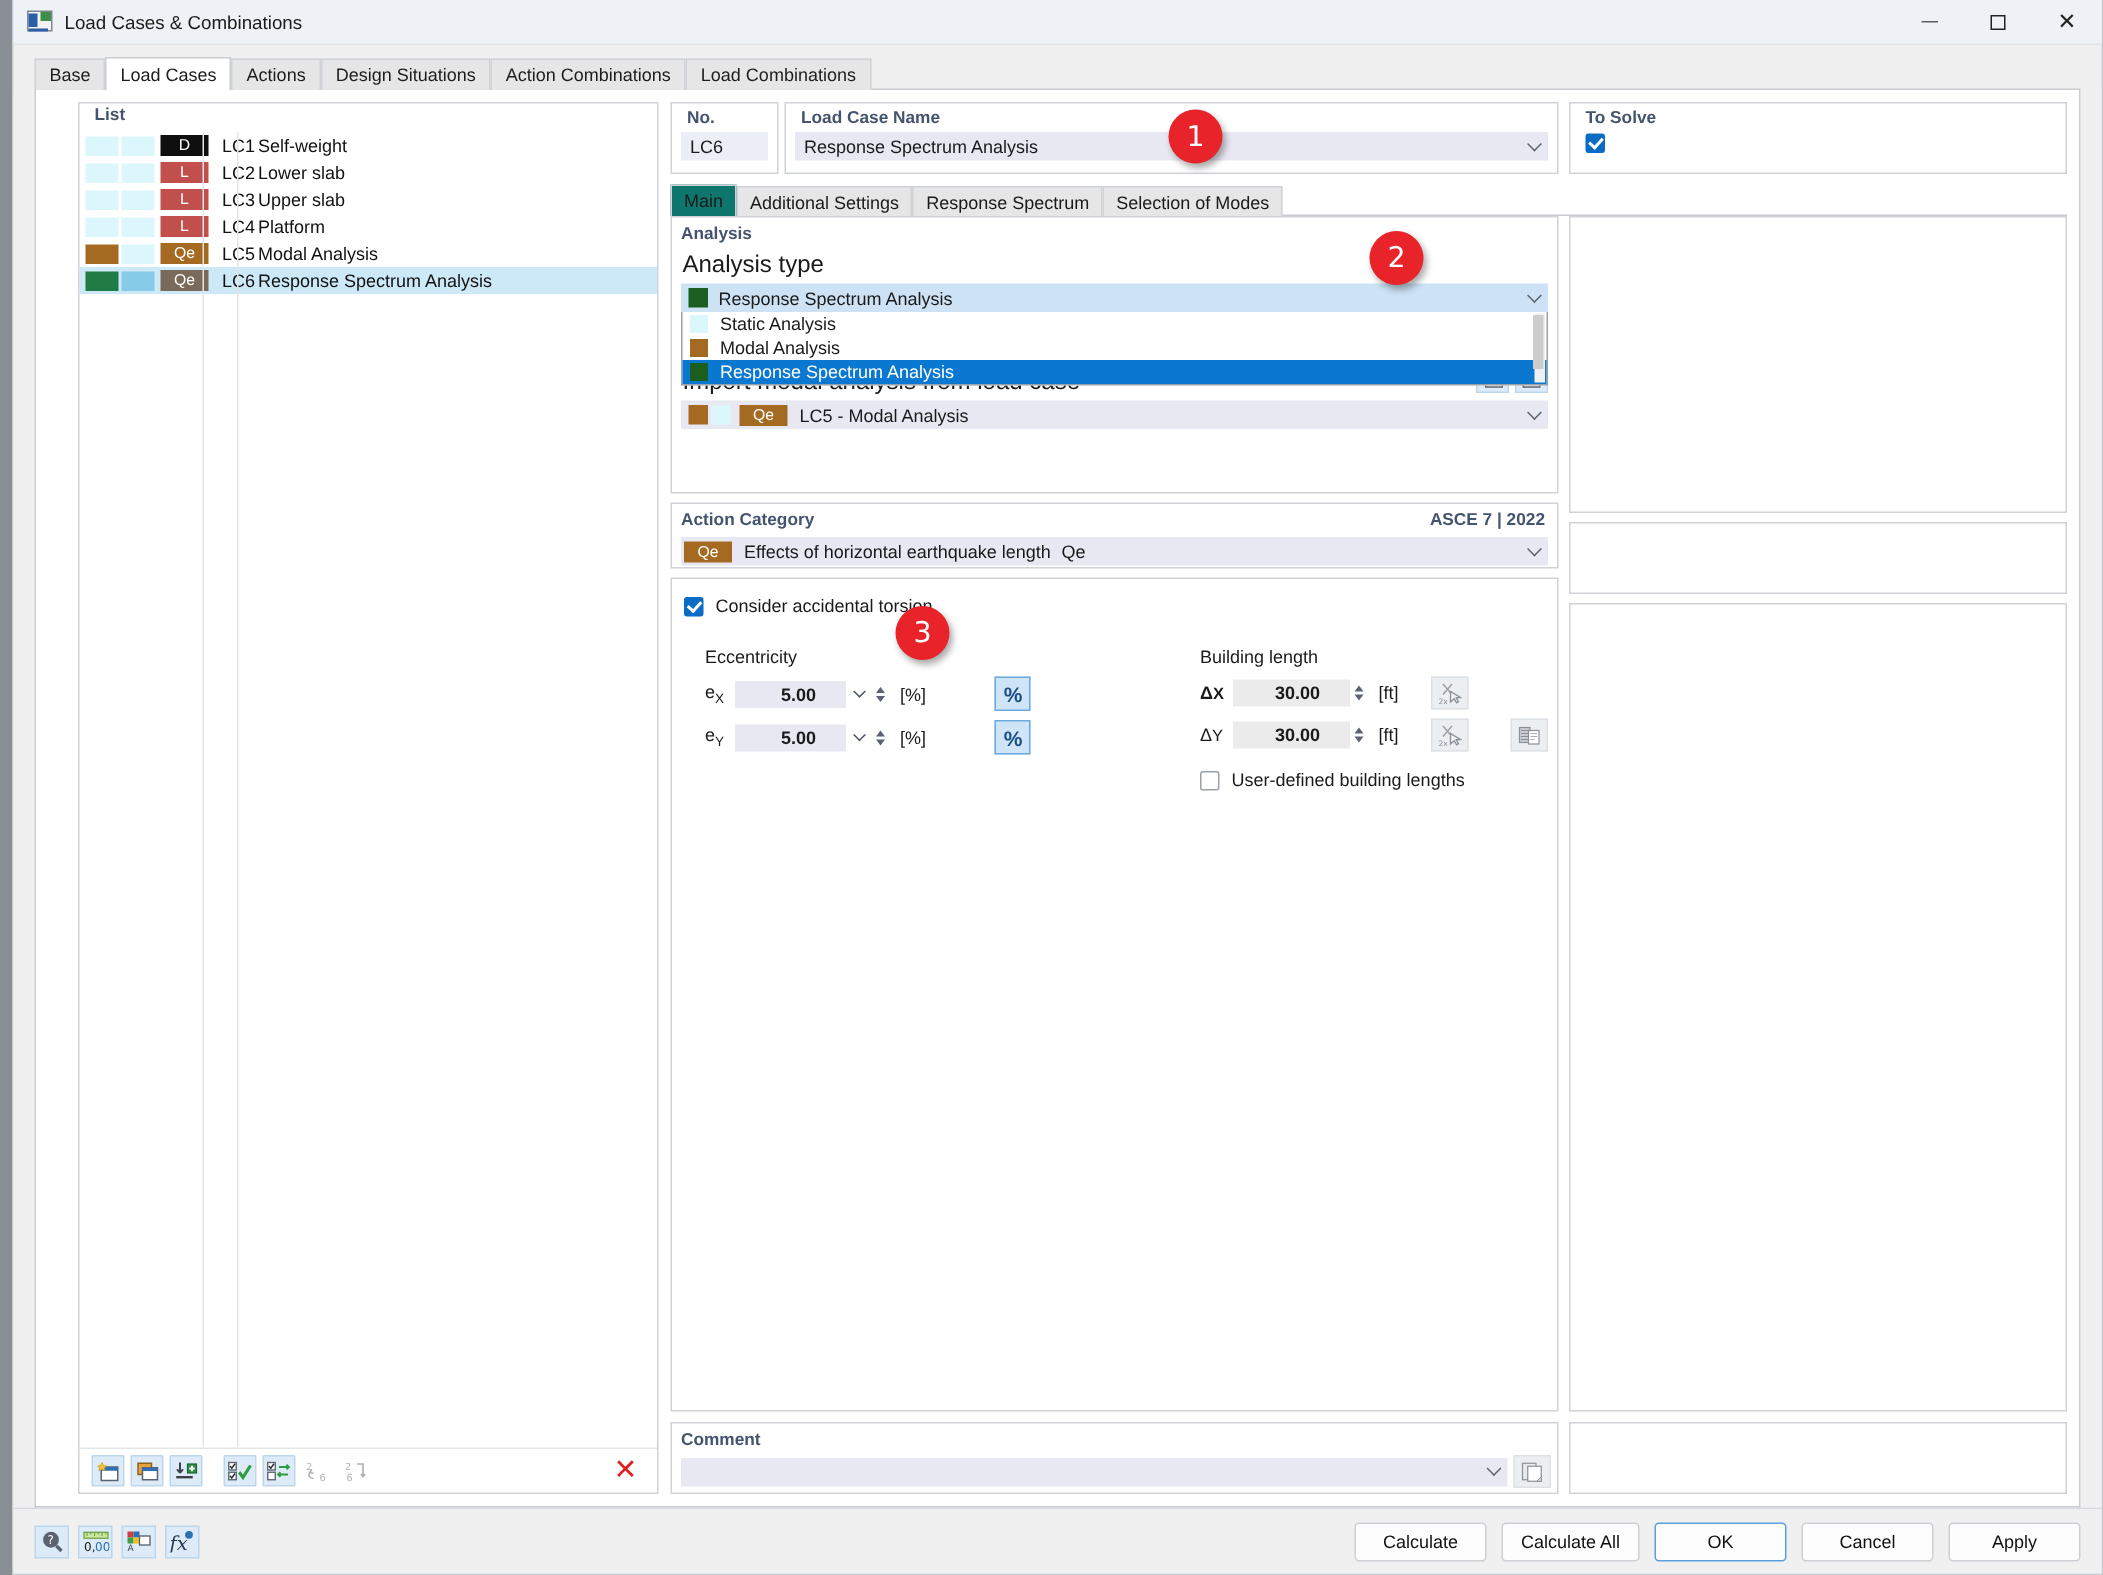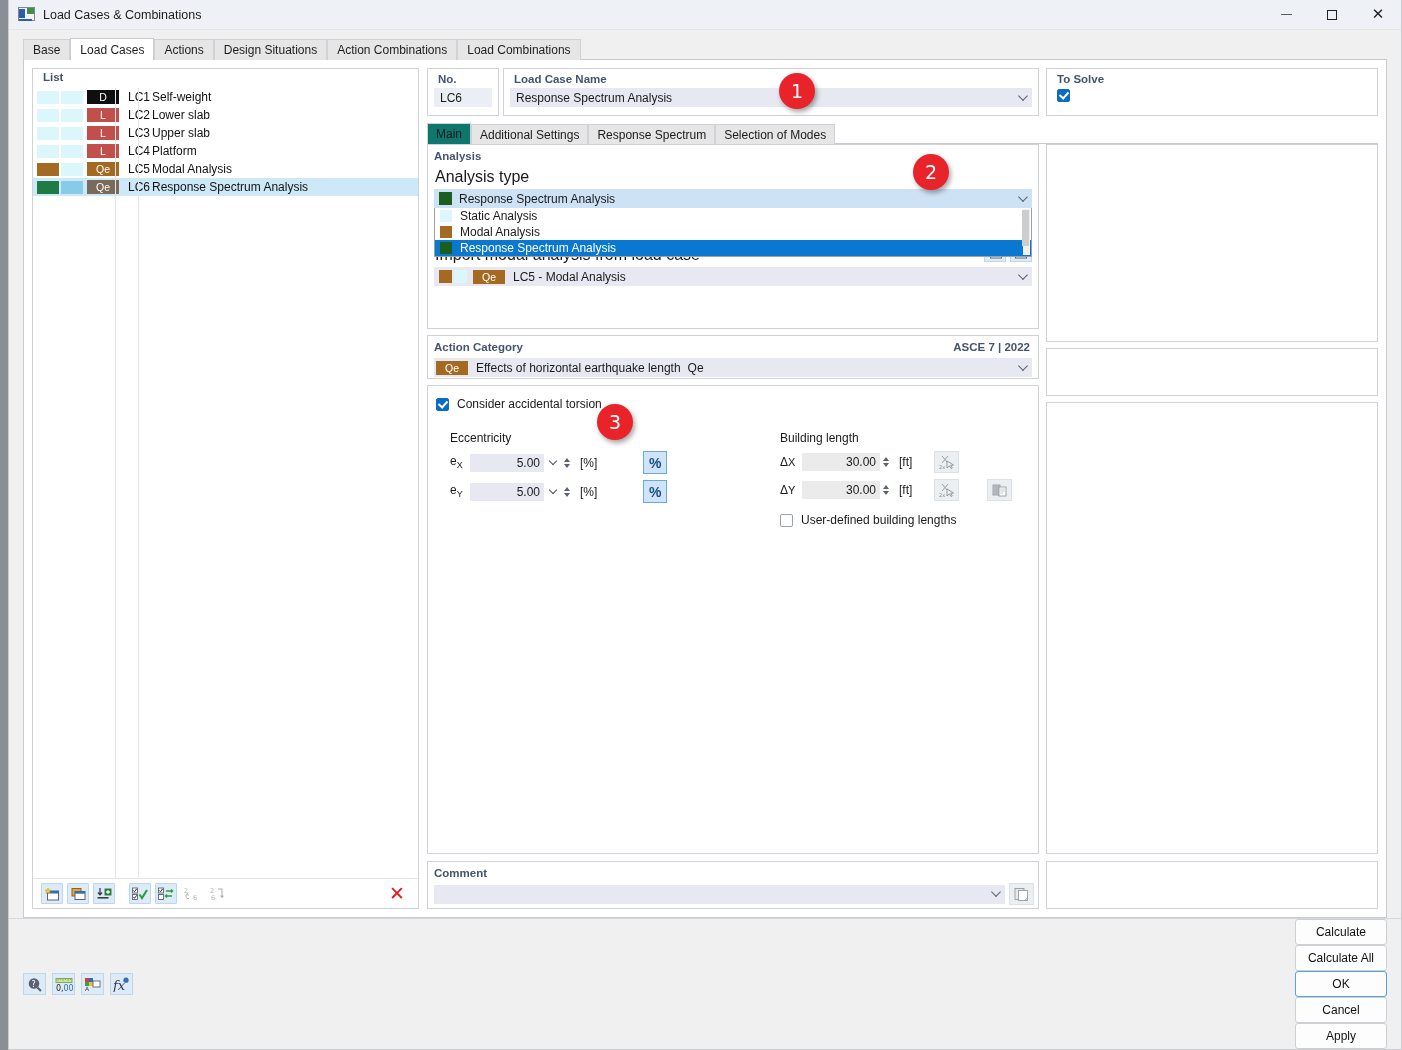--- a/index.html
+++ b/index.html
@@ -84,20 +84,21 @@
     border:1px solid #c8cbd0; border-top:none;
     padding:8px;
     min-height:0;
   }
   
   #left-panel {
     flex:0 0 387px; display:flex; flex-direction:column;
     border:1px solid #cfd2d6; background:#fff;
     margin-right:8px;
     min-height:0;
+    margin-left:20px;
   }
   #list-head {
     flex:0 0 19px; padding:2px 0 0 10px;
     font-size:11.5px; font-weight:bold; color:#44546f;
   }
   #list-body { flex:1 1 auto; position:relative; overflow:hidden; }
   #col-div-1 { position:absolute; left:82px; top:0; bottom:0; width:1px; background:#e3e5e8; }
   #col-div-2 { position:absolute; left:105px; top:0; bottom:0; width:1px; background:#e3e5e8; }
   .lc-row {
     display:flex; align-items:center; height:18px; padding-left:4px;
@@ -217,21 +218,21 @@
 
   .sec-btn {
     width:22px; height:20px; background:#dcebf7; border:1px solid #bcd7ec;
     display:flex; align-items:center; justify-content:center; margin-left:4px;
   }
 
   
   .opt-row { display:flex; align-items:center; font-size:12px; }
   .num-field {
     height:18px; background:#e7e8f2; display:flex; align-items:center;
-    justify-content:flex-end; padding-right:4px; font-size:12px; position:relative;
+    justify-content:flex-end; padding-right:20px; font-size:12px; position:relative;font-weight:bold;
   }
   .num-field.grey { background:#ebebeb; }
   .mini-caret {
     width:6px; height:6px; border-right:1.2px solid #4a5260; border-bottom:1.2px solid #4a5260;
     transform:rotate(45deg); margin:-3px 5px 0 6px;
   }
   .spin { display:flex; flex-direction:column; justify-content:center; width:9px; margin-left:3px; }
   .spin .up { width:0;height:0;border-left:3.5px solid transparent;border-right:3.5px solid transparent;border-bottom:4px solid #5b6270; margin-bottom:2px;}
   .spin .dn { width:0;height:0;border-left:3.5px solid transparent;border-right:3.5px solid transparent;border-top:4px solid #5b6270;}
   .unit { margin-left:7px; font-size:12px; }
@@ -257,21 +258,21 @@
   
   #bottombar {
     flex:0 0 44px; display:flex; align-items:center; padding:0 14px;
     background:#f0f0f0; border-top:1px solid #d5d8dc;
   }
   .bb-icon {
     width:23px; height:22px; margin-right:6px;
     display:flex; align-items:center; justify-content:center;
     background:#dcebf7; border:1px solid #bcd7ec;
   }
-  #bottom-buttons { margin-left:auto; display:flex;flex-direction:column; }
+  #bottom-buttons { margin-left:auto; display:flex; }
   .btn {
     height:26px; min-width:88px; padding:0 12px; margin-left:10px;
     background:#fdfdfd; border:1px solid #cccfd3; border-radius:3px;
     display:flex; align-items:center; justify-content:center;
     font-size:12px; color:#111;
   }
   .btn.primary { border-color:#5aa0dc; }
 
   
   .callout {
@@ -578,21 +579,21 @@
                           <i class="dn"></i>
                         </span>
                       <span class="unit">[%]</span>
                       <span class="pct-btn" style="margin-left:46px;">%</span>
                     </div>
                   </div>
 
                   <div style="flex:1 1 auto;">
                     <div style="margin-bottom:6px;">Building length</div>
                     <div class="opt-row" style="margin-bottom:6px;">
-                      <span style="width:22px;"><span>Δ</span><span style="font-size:11px">X</span></span>
+                      <span style="width:22px;font-weight:bold;"><span>Δ</span><span style="font-size:11px">X</span></span>
                       <span class="num-field grey" style="width:78px;">
                           <span>30.00</span>
                         </span>
                       <span class="spin">
                           <i class="up"></i>
                           <i class="dn"></i>
                         </span>
                       <span class="unit">[ft]</span>
                       <span class="icon-btn-grey" style="margin-left:22px;">
                         <svg width="16" height="15" viewBox="0 0 16 15">

